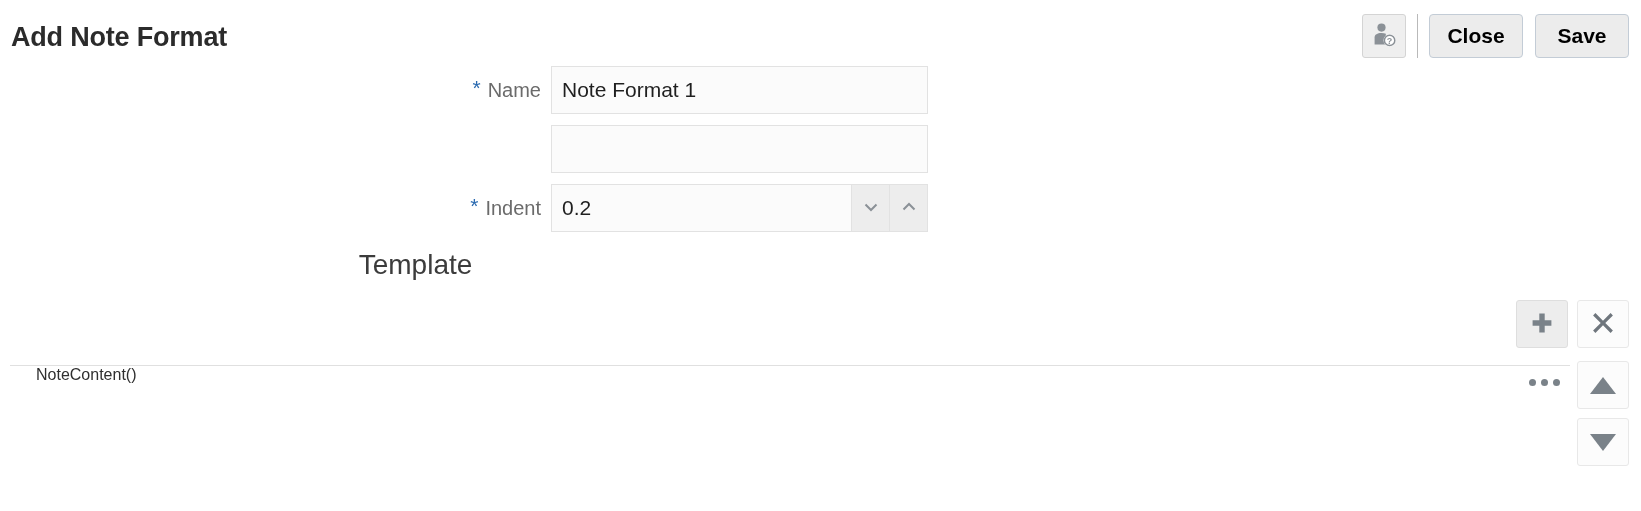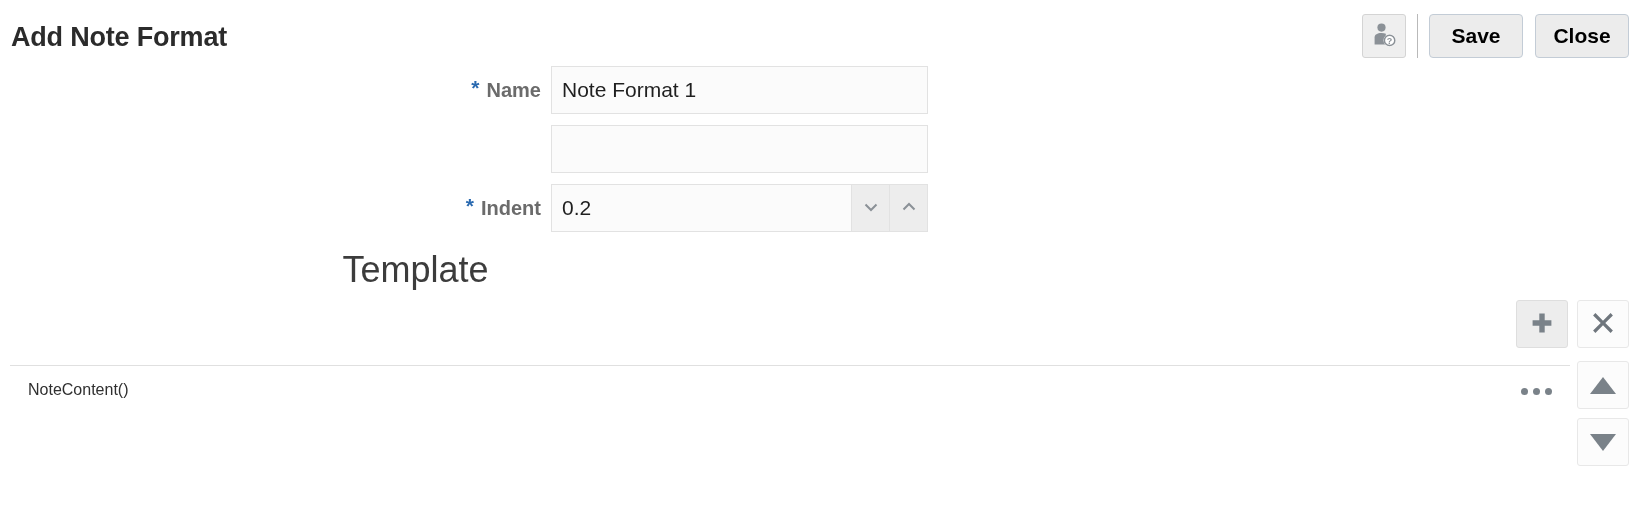--- a/index.html
+++ b/index.html
@@ -92,21 +92,20 @@
   .field-label {
     position: absolute;
     right: 1100px;   
     top: 0;
     height: 48px;
     line-height: 48px;
     font-size: 20px;
     color: #6b6b6b;
     white-space: nowrap;
     text-align: left;
-    font-weight: bold;
   }
   .req-star {
     color: #2a6ab0;
     font-size: 21px;
     vertical-align: 2px;
     margin-right: 7px;
     line-height: 1;
     display: inline-block;
   }
   .field-control {
@@ -154,21 +153,21 @@
 
   
   #template-heading {
     position: absolute;
     left: 0;
     top: 249px;
     width: 1611px;
     text-align: center;
     padding-right: 780px;
     box-sizing: border-box;
-    font-size: 36px;
+    font-size: 28px;
     color: #3c3c3c;
     font-weight: normal;
   }
 
   #template-toolbar {
     position: absolute;
     right: 12px;
     top: 300px;
     display: flex;
     align-items: center;
@@ -193,26 +192,25 @@
     position: absolute;
     left: 10px;
     top: 365px;
     width: 1560px;
     height: 1px;
     background: #e0e0e0;
   }
 
   #list-row {
     position: absolute;
-    left: 0;
+    left: 8px;
     top: 366px;
     width: 1570px;
     height: 48px;
     display: flex;
-    align-items: center;
   }
   #list-row-label {
     margin-left: 28px;
     font-size: 16px;
     color: #2f2f2f;
     white-space: nowrap;
   }
   #row-more-btn {
     margin-left: auto;
     margin-right: 14px;
@@ -284,22 +282,22 @@
         <path d="M3.6 22.5 V15.4 C3.6 12.6 6.2 11.0 10.5 11.0 C12.2 11.0 13.7 11.3 14.8 11.8 L14.8 22.5 Z" fill="#8b9197"></path>
         <circle cx="18.6" cy="18.4" r="6.1" fill="#ffffff"></circle>
         <circle cx="18.6" cy="18.4" r="5.2" fill="none" stroke="#8b9197" stroke-width="1.5"></circle>
         <text x="18.6" y="22.0" font-family="Liberation Sans, sans-serif" font-size="9" font-weight="bold" fill="#8b9197" text-anchor="middle">?</text>
       </svg>
     </span>
   </button>
 
   <div class="header-divider"></div>
 
+  <button class="push-btn">Close</button>
   <button class="push-btn">Save</button>
-  <button class="push-btn">Close</button>
 </div>
 
 <div id="form-area">
 
   <div class="form-row">
     <div class="field-label">
       <span class="req-star">*</span><span>Name</span>
     </div>
     <div class="field-control">
       <input class="text-input" type="text" value="Note Format 1" style="">

